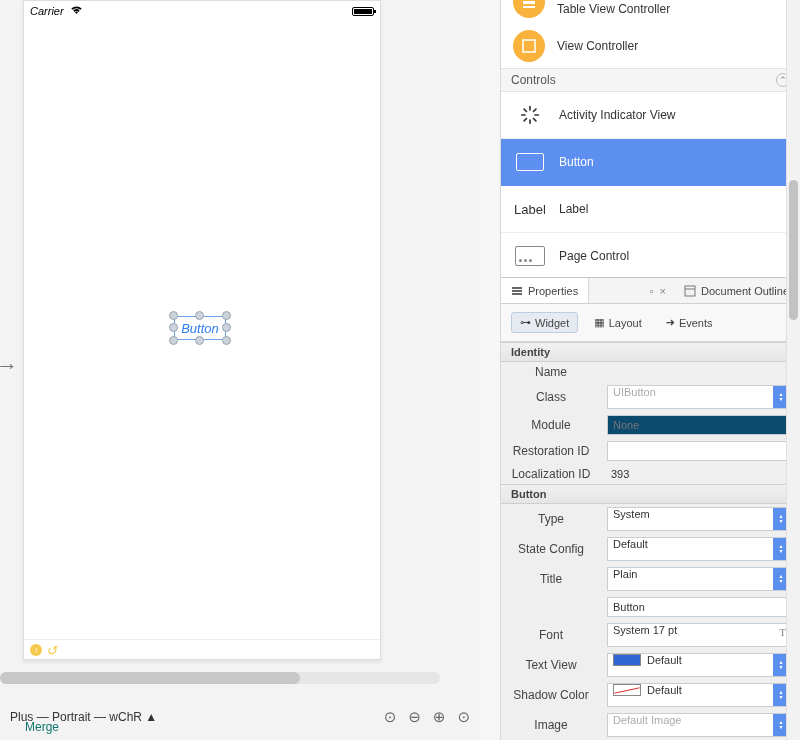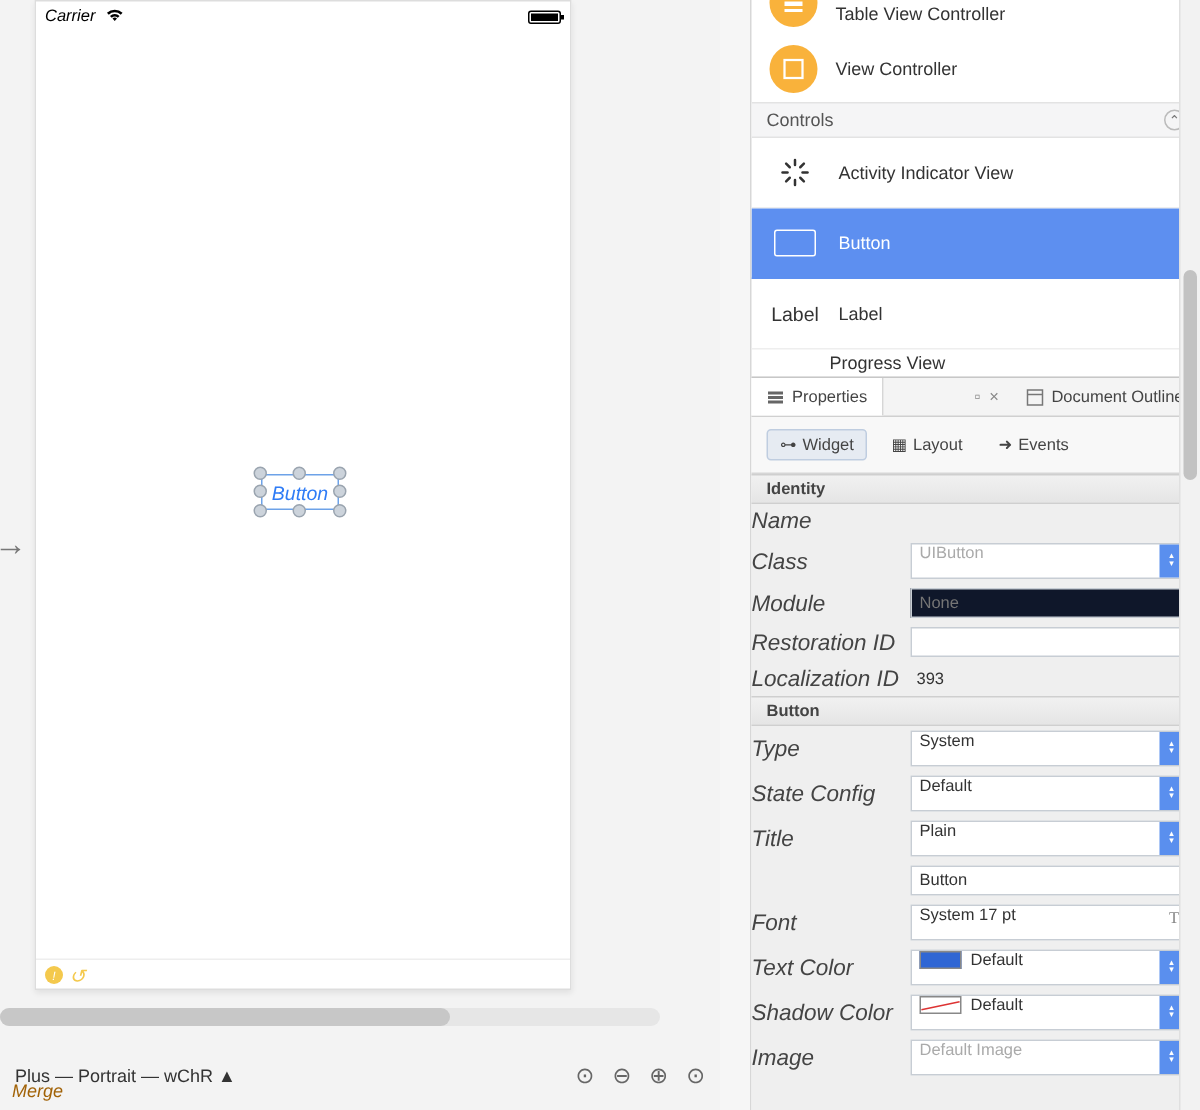--- a/index.html
+++ b/index.html
@@ -22,21 +22,21 @@
 .h-ml { left: -5px; top: calc(50% - 5px); } .h-mr { right: -5px; top: calc(50% - 5px); }
 .h-bl { left: -5px; bottom: -5px; } .h-bc { left: calc(50% - 5px); bottom: -5px; } .h-br { right: -5px; bottom: -5px; }
 .doc-footer { height: 20px; display: flex; align-items: center; padding: 0 6px; gap: 4px; }
 .doc-badge { width: 12px; height: 12px; border-radius: 50%; background: #f4c94d; font-size: 8px; color: #fff; display: flex; align-items: center; justify-content: center; }
 .doc-back { color: #f4c94d; font-size: 13px; }
 .bottom-scrollbar { position: absolute; left: 0; top: 672px; width: 440px; height: 12px; background: #e6e6e6; border-radius: 6px; }
 .bottom-scrollbar-thumb { position: absolute; left: 0; top: 0; width: 300px; height: 12px; background: #c7c7c7; border-radius: 6px; }
 .bottom-status { position: absolute; left: 0; top: 694px; width: 480px; height: 46px; display: flex; align-items: center; padding: 0 10px; font-size: 12px; color: #333; gap: 24px; }
 .bottom-spacer { flex: 1; }
 .zoom-icons { display: flex; gap: 12px; color: #666; font-size: 15px; }
-.merge-label { position: absolute; left: 8px; top: 720px; font-size: 12px; color: #a16207; font-style: italic; }
+.merge-label { position: absolute; left: 25px; top: 720px; font-size: 12px; color: #0f766e; }
 
 
 .sidebar { position: absolute; right: 0; top: 0; width: 300px; height: 740px; background: #fff; border-left: 1px solid #d7d7d7; display: flex; flex-direction: column; }
 .right-scroll { position: absolute; right: 0; top: 0; width: 14px; height: 740px; background: #f2f2f2; border-left: 1px solid #e0e0e0; }
 .right-scroll-thumb { position: absolute; right: 2px; top: 180px; width: 9px; height: 140px; background: #c2c2c2; border-radius: 5px; }
 
 .lib-item { display: flex; align-items: center; gap: 12px; padding: 6px 12px; font-size: 12px; color: #333; }
 .lib-icon { width: 32px; height: 32px; background: #f9b23b; border-radius: 50%; display: flex; align-items: center; justify-content: center; color: #fff; }
 .lib-icon.partial { margin-top: -14px; }
 .lib-icon svg { width: 16px; height: 16px; }
@@ -57,24 +57,24 @@
 .pane-tabs { display: flex; background: #f4f4f4; border-bottom: 1px solid #d0d0d0; height: 26px; align-items: stretch; }
 .pane-tab { display: flex; align-items: center; gap: 5px; padding: 0 10px; border-right: 1px solid #d6d6d6; font-size: 11px; color: #444; }
 .pane-tab.active { background: #fff; }
 .pane-tab .tx { }
 .pane-pin { margin-left: auto; display: flex; align-items: center; gap: 6px; padding: 0 8px; color: #888; font-size: 11px; }
 .subtabs { display: flex; gap: 8px; padding: 8px 10px; background: #f8f8f8; border-bottom: 1px solid #d6d6d6; }
 .subtab { display: flex; align-items: center; gap: 4px; padding: 3px 8px; border-radius: 3px; font-size: 11px; color: #444; }
 .subtab.active { background: #e6ebf2; border: 1px solid #bfcde0; }
 .section-head { background: linear-gradient(#f1f1f1,#e5e5e5); border-top: 1px solid #cfcfcf; border-bottom: 1px solid #cfcfcf; padding: 3px 10px; font-weight: 600; font-size: 11px; color: #444; }
 .prop-row { display: flex; align-items: center; padding: 3px 10px 3px 0; gap: 6px; }
-.prop-label { width: 100px; text-align: left; color: #444; font-size: 15px; font-style: italic; }
+.prop-label { width: 100px; text-align: center; color: #444; font-size: 12px; }
 .prop-input { flex: 1; height: 20px; border: 1px solid #c7cdd4; background: #fff; padding: 0 5px; font-size: 11px; color: #333; }
 .prop-input.focused { outline: 3px solid #9bc1f7; outline-offset: -1px; }
-.prop-input.disabled { background: #0f172a; color: #aaa; }
+.prop-input.disabled { background: #0c4a6e; color: #aaa; }
 .prop-select { flex: 1; height: 24px; display: flex; border: 1px solid #c7cdd4; background: #fff; align-items: flex-start; padding: 0 5px; font-size: 11px; position: relative; }
 .sel-arrow { position: absolute; right: 0; top: 0; bottom: 0; width: 16px; background: #5a8fee; display: flex; flex-direction: column; align-items: center; justify-content: center; color: #fff; font-size: 6px; line-height: 5px; }
 .color-swatch { width: 28px; height: 12px; border: 1px solid #888; margin-right: 6px; }
 .swatch-blue { background: #2f66d4; }
 .swatch-none { background: #fff; position: relative; }
 .swatch-none::after { content: ""; position: absolute; left: 0; right: 0; top: 50%; border-top: 1px solid #d33; transform: rotate(-12deg); }
 .font-t { position: absolute; right: 3px; top: 2px; color: #888; font-size: 11px; font-family: serif; }
 .prop-text { flex: 1; font-size: 11px; color: #333; padding-left: 4px; }
 .icon-sm { width: 12px; height: 12px; display: inline-flex; }
 </style>
@@ -182,20 +182,30 @@
           <span class="ci-btn"></span>
         </span>
       <span>Button</span>
     </div>
 
     <div class="control-item">
       <span class="control-icon ci-label">Label</span>
       <span>Label</span>
     </div>
 
+    <div class="control-item">
+      <span class="control-icon">
+          <span class="ci-pagectrl">
+            <span></span>
+            <span></span>
+            <span></span>
+          </span>
+        </span>
+      <span>Page Control</span>
+    </div>
 
     <div class="control-item partial-bottom">
       <span class="control-icon" style="border-top:2px solid #555;width:24px;"></span>
       <span>Progress View</span>
     </div>
   </div>
 
   <div class="prop-panel">
     <div class="pane-tabs">
       <div class="pane-tab active">
@@ -291,21 +301,21 @@
       <input class="prop-input" value="Button" style="">
     </div>
     <div class="prop-row">
       <div class="prop-label">Font</div>
       <div class="prop-select" style="padding-right:18px;">
           <span>System 17 pt</span>
           <span class="font-t">T</span>
         </div>
     </div>
     <div class="prop-row">
-      <div class="prop-label">Text Color</div>
+      <div class="prop-label">Text View</div>
       <div class="prop-select">
           <span class="color-swatch swatch-blue"></span>
           <span>Default</span>
           <span class="sel-arrow">▴<br>▾</span>
         </div>
     </div>
     <div class="prop-row">
       <div class="prop-label">Shadow Color</div>
       <div class="prop-select">
           <span class="color-swatch swatch-none"></span>

